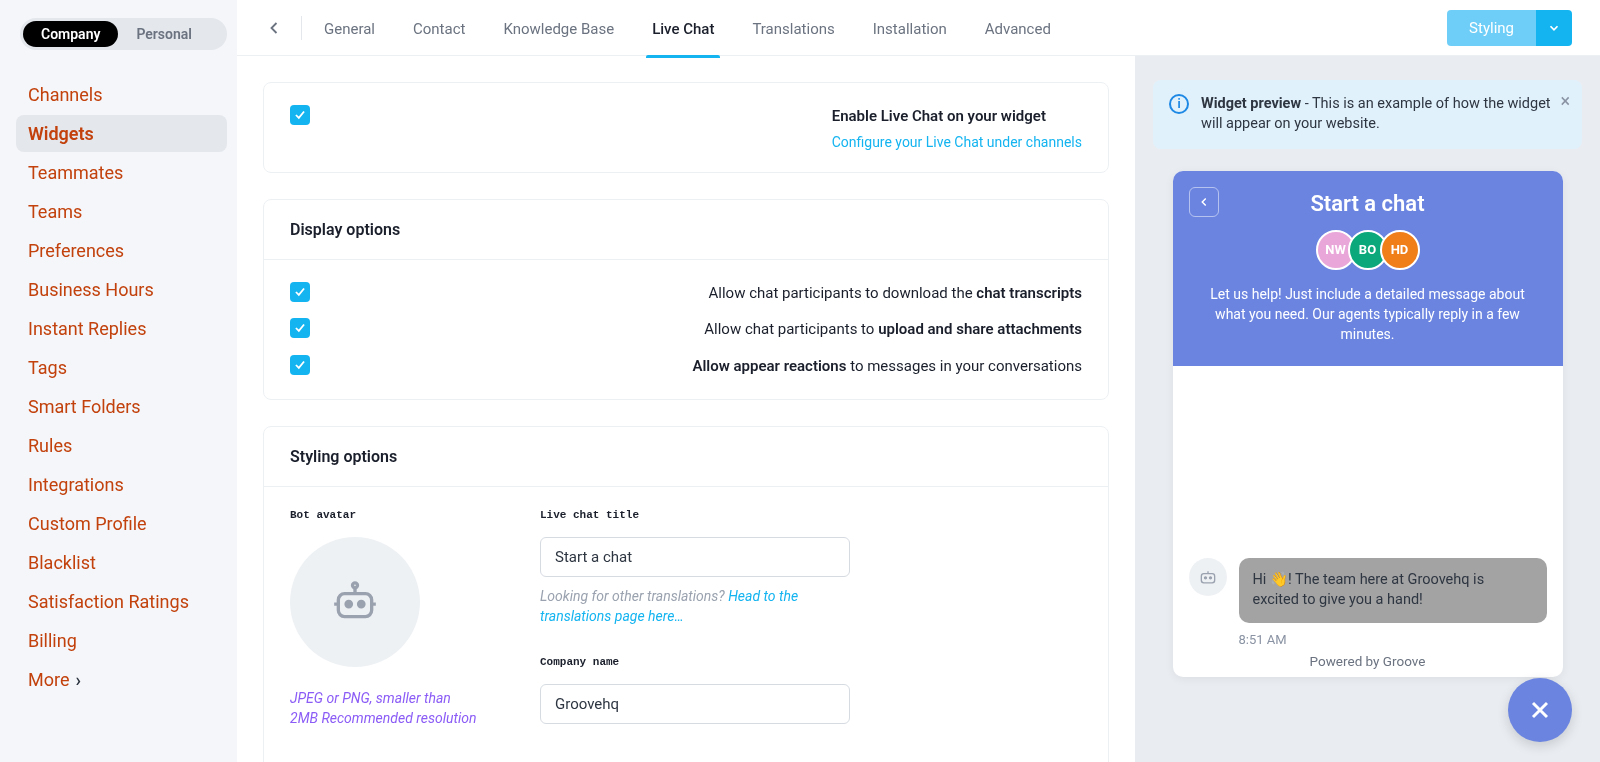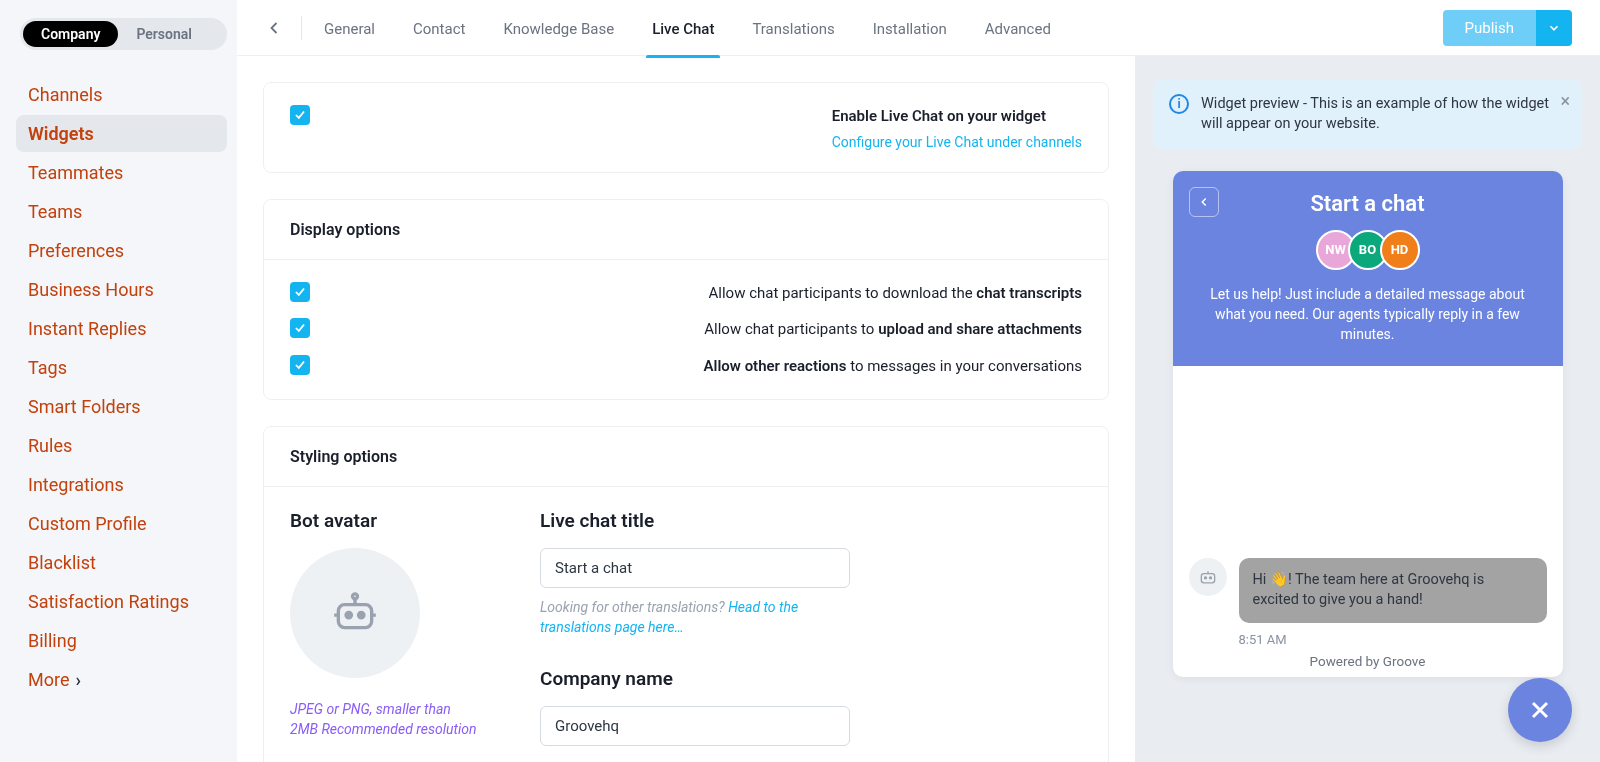--- a/index.html
+++ b/index.html
@@ -39,35 +39,35 @@
 .checkbox-row { display:flex; align-items:flex-start; gap:14px; margin-bottom: 14px; justify-content: space-between; }
 .checkbox-row:last-child { margin-bottom:0; }
 .chk { width:20px; height:20px; border-radius:4px; background:#14b4f0; color:#fff; display:flex; align-items:center; justify-content:center; flex-shrink:0; cursor:pointer; }
 .chk svg { width:14px; height:14px; }
 .chk-text { line-height:1.5; font-size:15px; }
 .chk-text strong { font-weight:600; }
 .link { color:#14b4f0; cursor:pointer; }
 
 .styling-grid { display:flex; gap: 60px; }
 .avatar-col { display:flex; flex-direction:column; align-items:flex-start; }
-.field-label { font-weight:600; font-size:19px; margin-bottom:16px; }
+.field-label { font-weight:600; font-size:11px; margin-bottom:16px;font-family:Liberation Mono, monospace; }
 .avatar-circle { width:130px; height:130px; border-radius:50%; background:#eef1f4; display:flex; align-items:center; justify-content:center; color:#9aa2af; cursor:pointer; }
 .avatar-circle svg { width:50px; height:50px; }
 .avatar-hint { color:#8b5cf6; font-style:italic; font-size:14px; margin-top:22px; max-width:190px; line-height:1.4;}
 .form-col { flex:1; }
 .text-input { width:310px; padding:10px 14px; border:1px solid #d6dbe2; border-radius:6px; font-size:15px; color:#2e3642; }
 .field-hint { color:#9aa2af; font-style:italic; font-size:14px; margin-top:10px; max-width:310px; line-height:1.4; }
 .field-block { margin-bottom: 30px; }
 
 
 .preview-col { width:465px; background:#e9edf2; padding:24px 18px; position:relative; overflow:hidden; }
 .preview-banner { display:flex; align-items:flex-start; gap:12px; background:#e1f1fb; border-radius:8px; padding:14px 16px; margin-bottom:22px; position:relative; }
 .info-icon { width:20px; height:20px; border:2px solid #1e88e5; border-radius:50%; display:flex; align-items:center; justify-content:center; color:#1e88e5; font-weight:bold; font-size:12px; flex-shrink:0; }
 .preview-banner-text { font-size:14.5px; line-height:1.4; color:#2e3642; }
-.preview-banner-text strong { font-weight:400; }
+.preview-banner-text strong { font-weight:700; }
 .preview-banner-close { position:absolute; right:12px; top:12px; color:#8a93a3; cursor:pointer; font-size:18px; line-height:1; }
 .widget { background:#fff; border-radius:10px; box-shadow:0 2px 10px rgba(0,0,0,.06); overflow:hidden; width:390px; margin:0 auto; display:flex; flex-direction:column; height:506px; }
 .widget-header { background:#6a84e0; color:#fff; padding:20px 18px 22px; text-align:center; position:relative; }
 .widget-back { position:absolute; left:16px; top:16px; width:30px; height:30px; border:1.5px solid rgba(255,255,255,.5); border-radius:6px; display:flex; align-items:center; justify-content:center; cursor:pointer; }
 .widget-title { font-size:22px; font-weight:600; margin-bottom:14px; }
 .avatars { display:flex; justify-content:center; margin-bottom:14px; }
 .av { width:40px; height:40px; border-radius:50%; border:2.5px solid #fff; display:flex; align-items:center; justify-content:center; font-weight:700; font-size:13px; color:#fff; margin-left:-8px; }
 .av:first-child { margin-left:0; }
 .widget-sub { font-size:14px; line-height:1.45; padding:0 12px; }
 .widget-body { flex:1; position:relative; }
@@ -122,21 +122,21 @@
           <div class="tab">General</div>
           <div class="tab">Contact</div>
           <div class="tab">Knowledge Base</div>
           <div class="tab active">Live Chat</div>
           <div class="tab">Translations</div>
           <div class="tab">Installation</div>
           <div class="tab">Advanced</div>
         </div>
       <div class="spacer"></div>
       <div class="publish-btn">
-        <div class="label">Publish</div>
+        <div class="label">Styling</div>
         <div class="caret">
           <svg width="14" height="14" viewBox="0 0 24 24" fill="none" stroke="currentColor" stroke-width="3">
               <path d="M6 9l6 6 6-6"></path>
             </svg>
         </div>
       </div>
     </div>
 
     <div class="content-row">
       <div class="settings-col">
@@ -175,21 +175,21 @@
                   </svg>
                 </div>
                 <div class="chk-text">Allow chat participants to <strong>upload and share attachments</strong></div>
               </div>
               <div class="checkbox-row">
                 <div class="chk">
                   <svg viewBox="0 0 24 24" fill="none" stroke="currentColor" stroke-width="3">
                     <path d="M5 12l5 5 9-11"></path>
                   </svg>
                 </div>
-                <div class="chk-text"><strong>Allow other reactions</strong> to messages in your conversations</div>
+                <div class="chk-text"><strong>Allow appear reactions</strong> to messages in your conversations</div>
               </div>
             </div>
         </div>
 
         <div class="card">
           <div class="card-section-title">Styling options</div>
           <div class="card-body">
             <div class="styling-grid">
               <div class="avatar-col">
                 <div class="field-label">Bot avatar</div>

